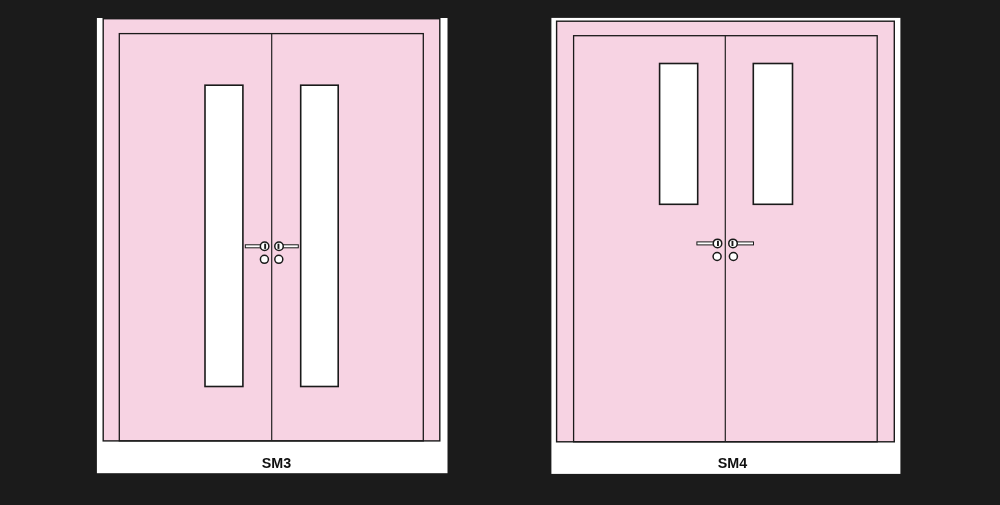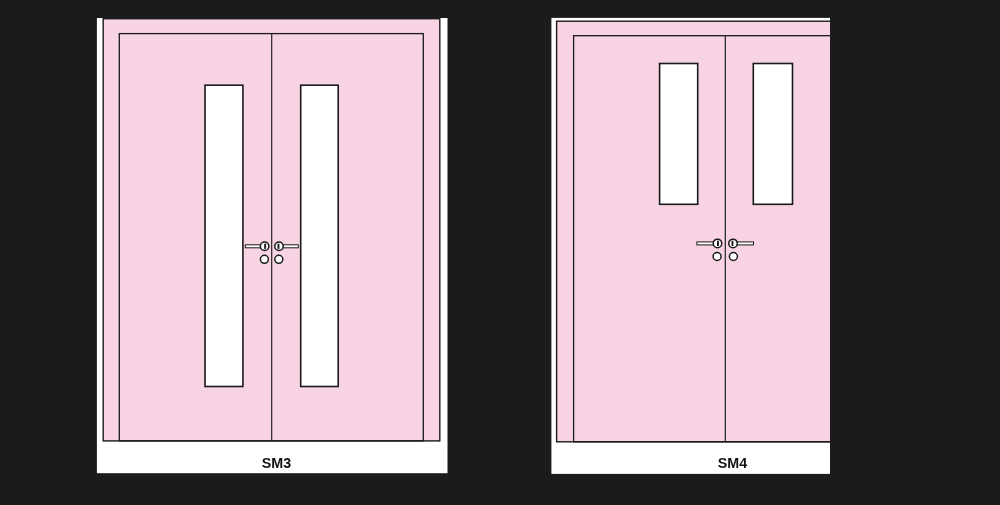--- a/index.html
+++ b/index.html
@@ -1,16 +1,16 @@
 <!DOCTYPE html>
 <html><head>
 <meta charset="utf-8">
 <style>
   html,body{margin:0;padding:0;background:#1b1b1b;}
-  .page{width:830px;height:505px;position:relative;overflow:hidden;background:#0f766e;
+  .page{width:1000px;height:505px;position:relative;overflow:hidden;background:#0f766e;
         font-family:"Liberation Sans", sans-serif;}
   svg{display:block;}
 </style>
 </head>
 <body>
 <div class="page">
 <svg width="1000" height="505" viewBox="0 0 1000 505" xmlns="http://www.w3.org/2000/svg">
 
   <rect x="0" y="0" width="1000" height="505" fill="#1b1b1b"></rect>
 

